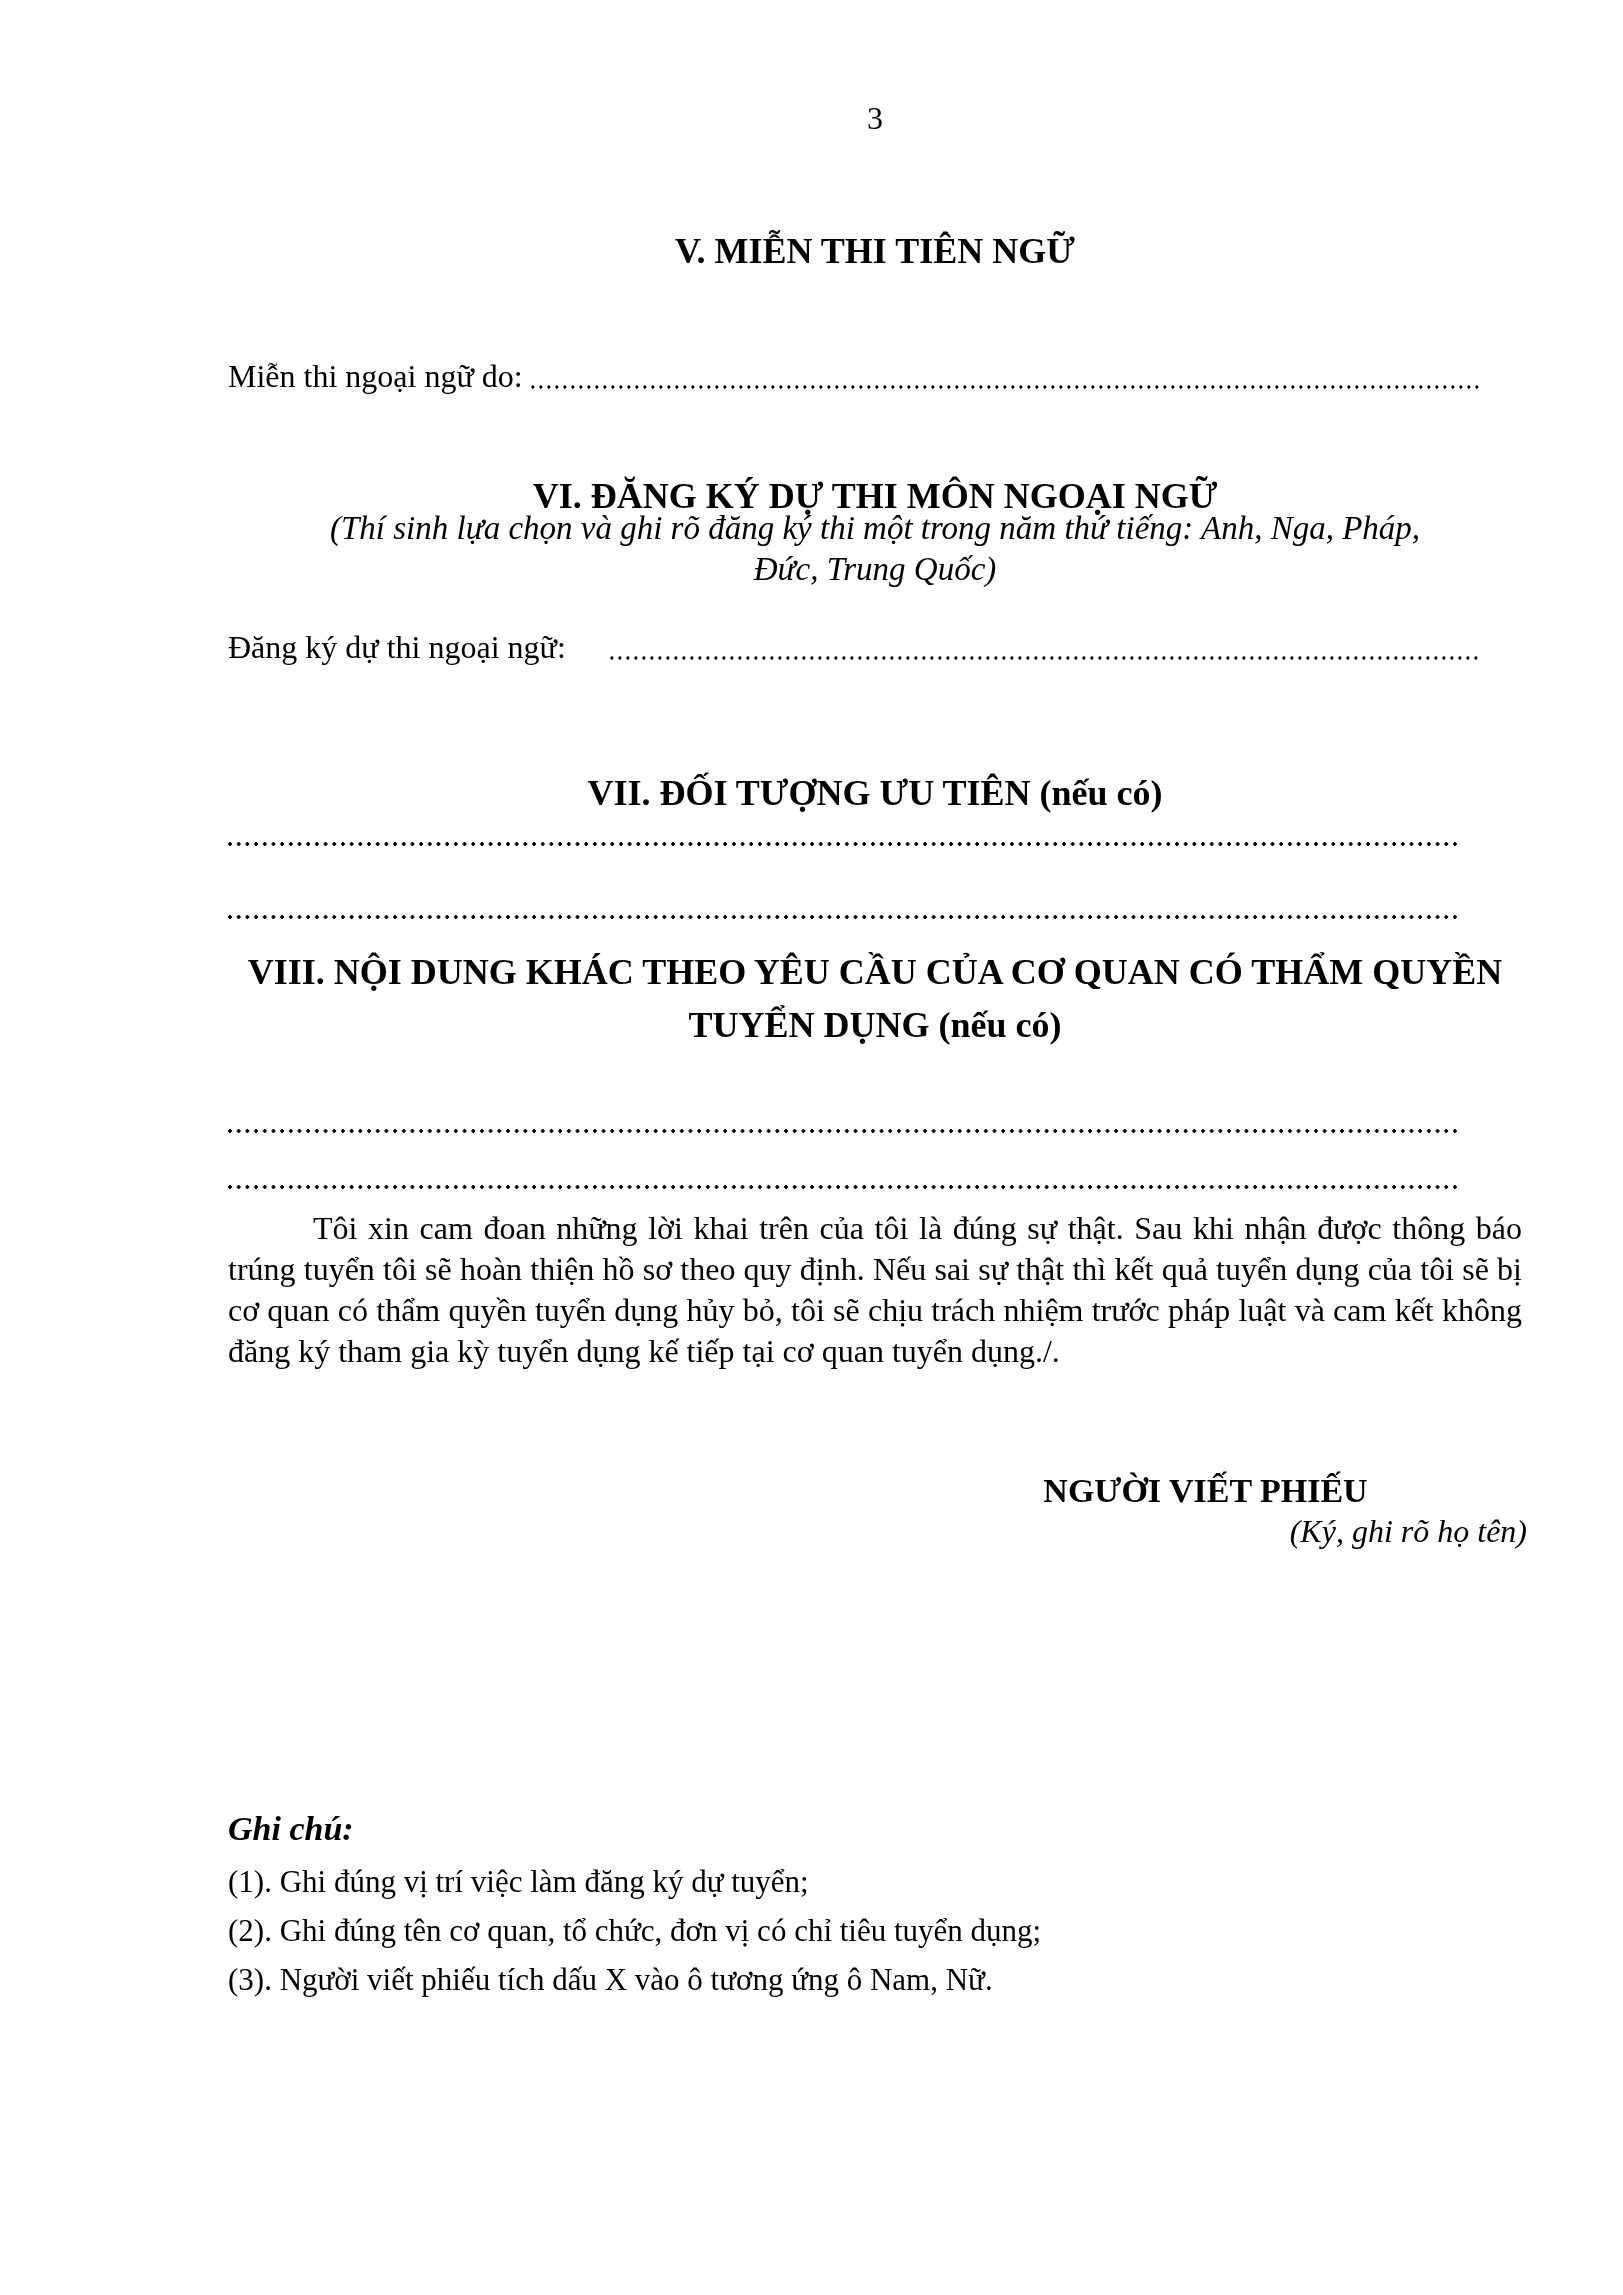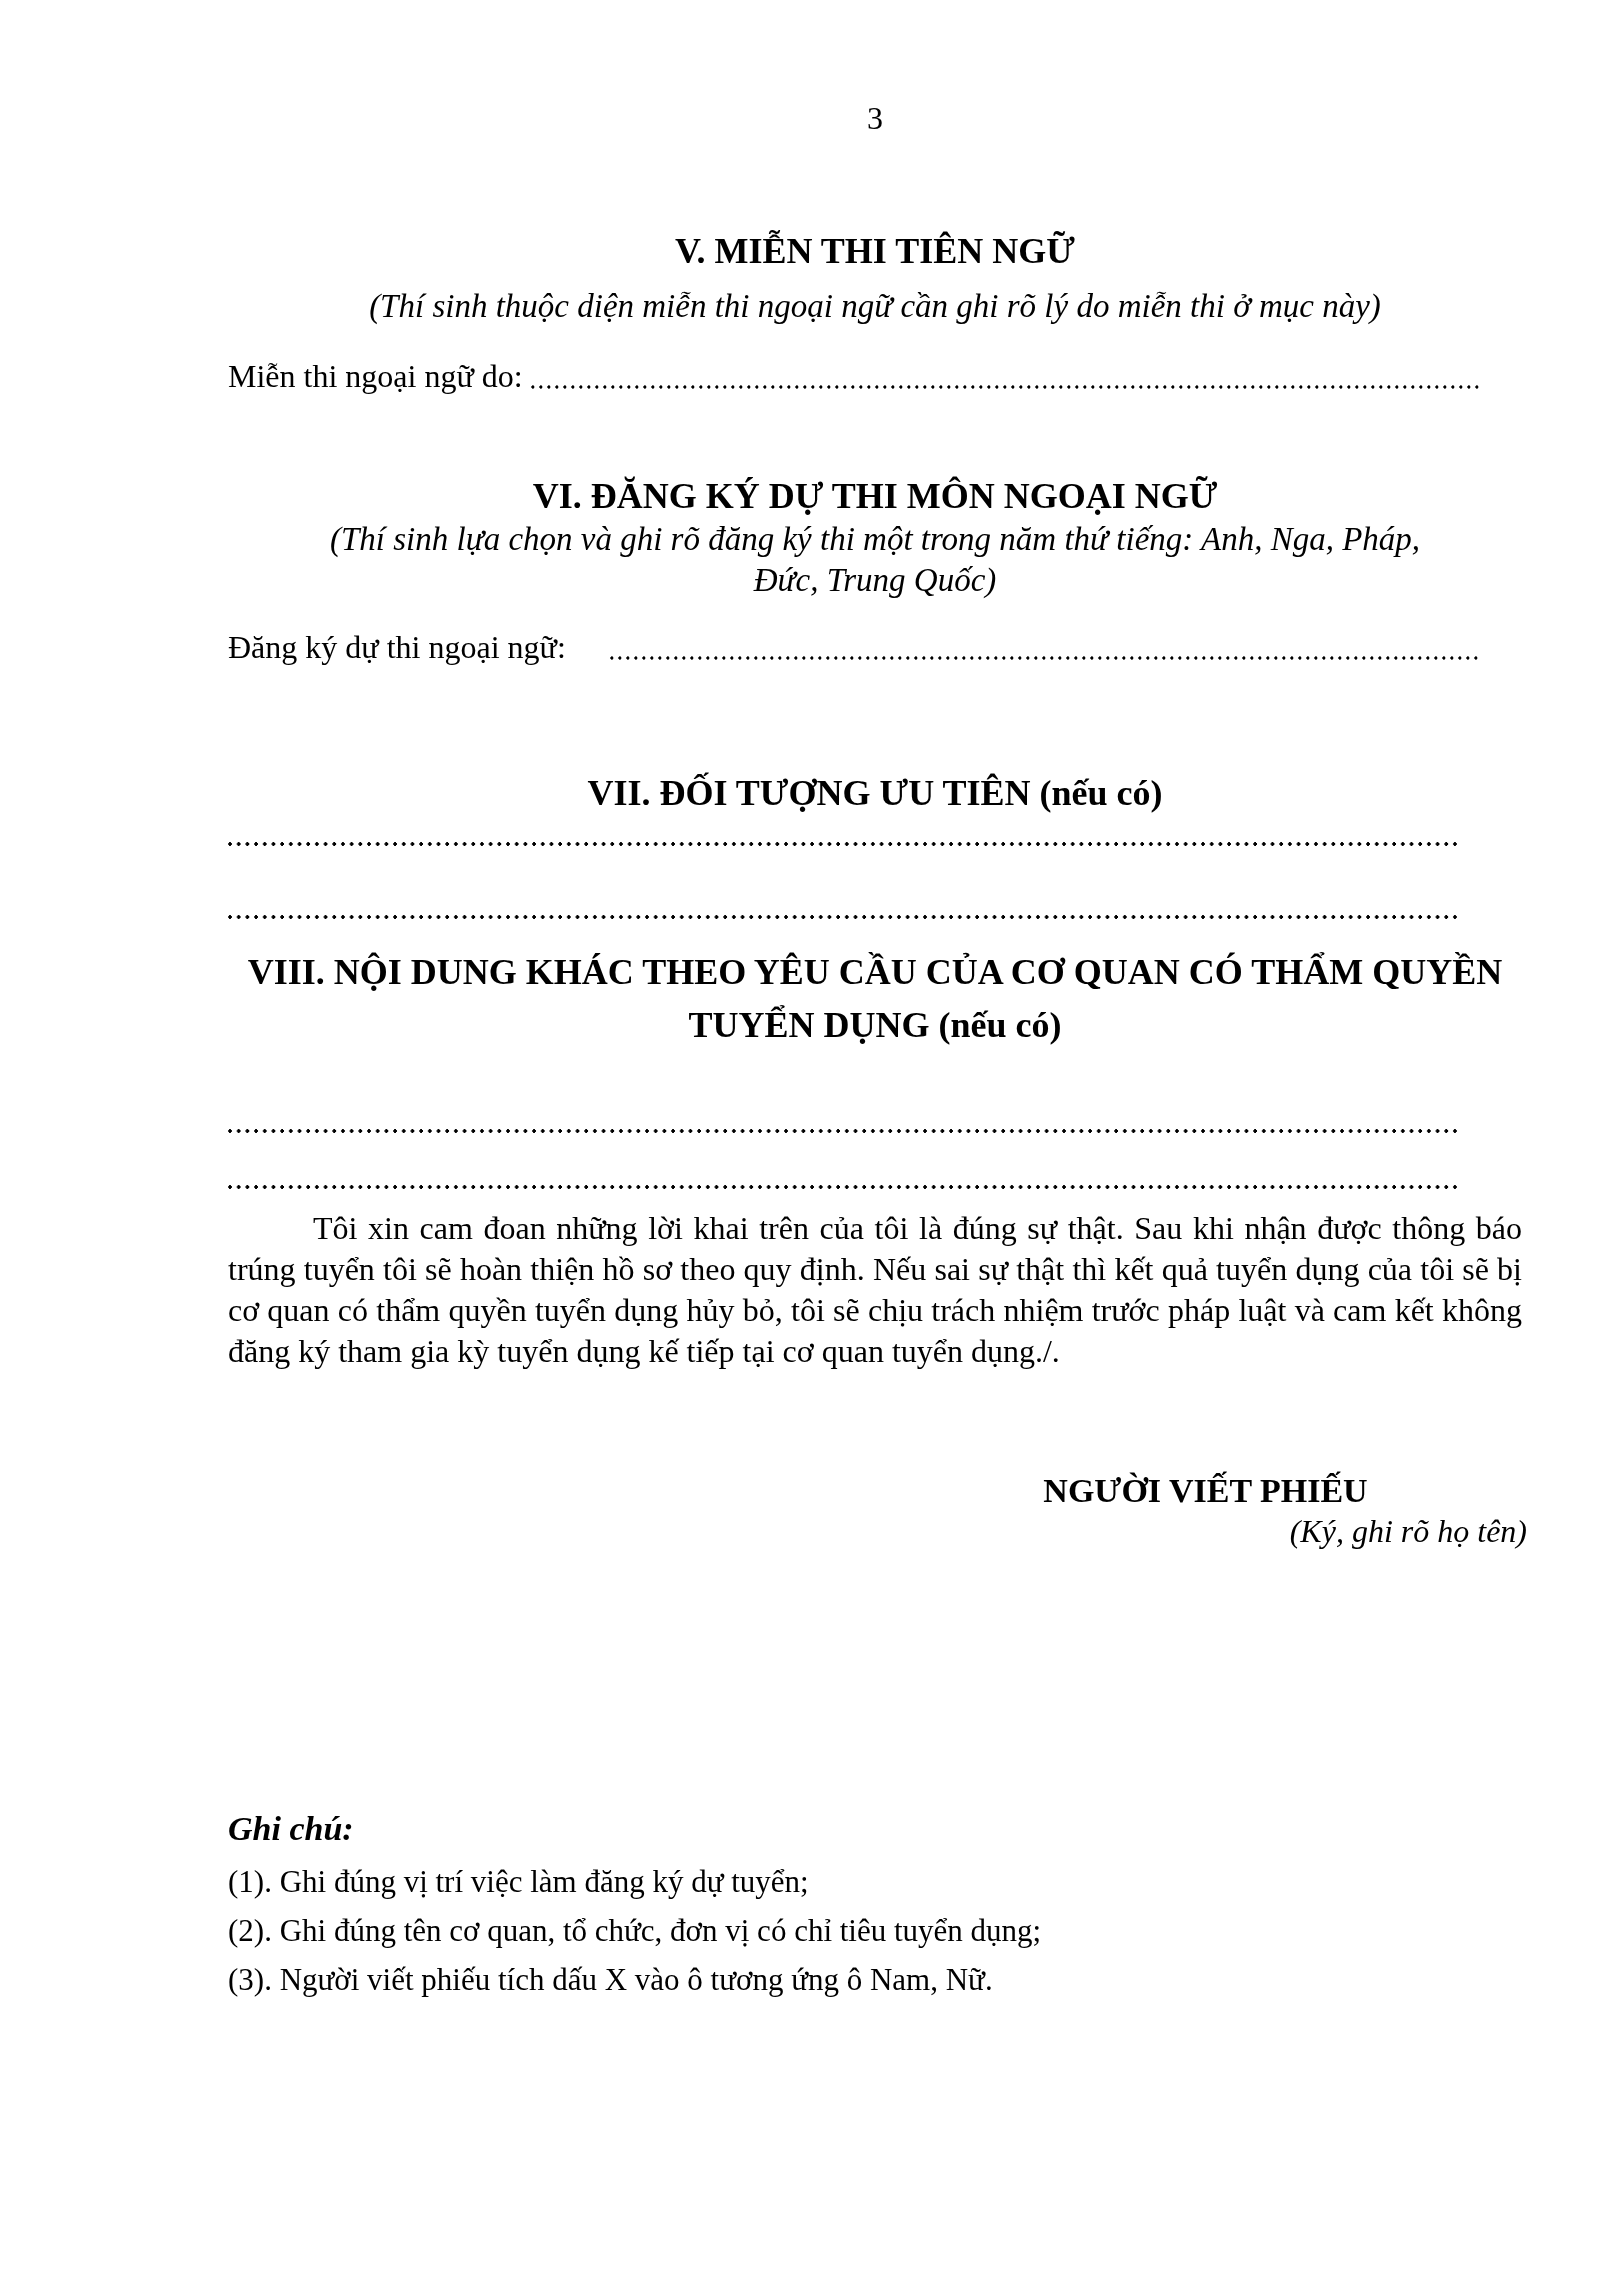--- a/index.html
+++ b/index.html
@@ -37,21 +37,21 @@
   .h-viii { top: 946px; }
 
   .section-note {
     text-align: center;
     font-style: italic;
     font-size: 33px;
     line-height: 41px;
   }
   .n-v  { top: 286px; }
   .n-vi { top: 508px; }
-  .n-vi .inner { max-width: 1125px; margin: 11px auto; }
+  .n-vi .inner { max-width: 1125px; margin: 0 auto; }
 
   .field-line {
     display: flex;
     align-items: center;
     font-size: 32px;
     line-height: 41px;
   }
   .f-v  { top: 356px; }
   .f-vi { top: 627px; gap: 44px; }
   .field-label { white-space: nowrap; }
@@ -123,21 +123,20 @@
 </style>
 </head>
 <body>
 
 <div class="page">
 
   <div class="abs content page-number">3</div>
 
   <div class="abs content section-heading h-v">V. MIỄN THI TIÊN NGỮ</div>
 
-  <div class="abs content section-note n-v">(Thí sinh thuộc diện miễn thi ngoại ngữ cần ghi rõ lý do miễn thi ở mục này)</div>
 
   <div class="abs content field-line f-v">
     <span class="field-label">Miễn thi ngoại ngữ do:</span>
     <span class="gap-after-colon"></span>
     <span class="leader"></span>
   </div>
 
   <div class="abs content section-heading h-vi">VI. ĐĂNG KÝ DỰ THI MÔN NGOẠI NGỮ</div>
 
   <div class="abs content section-note n-vi">

